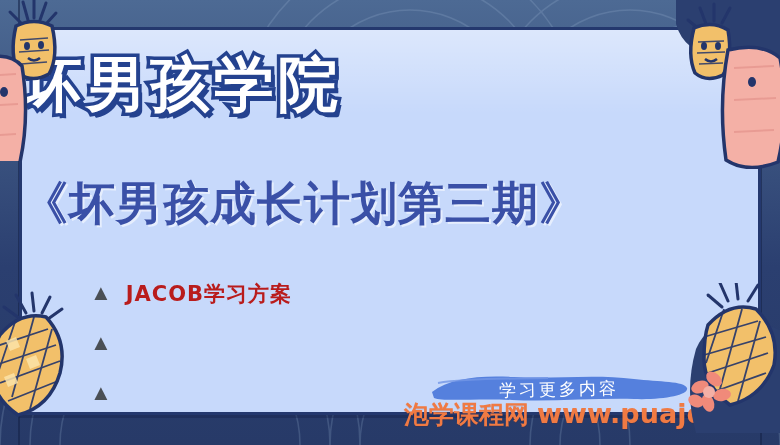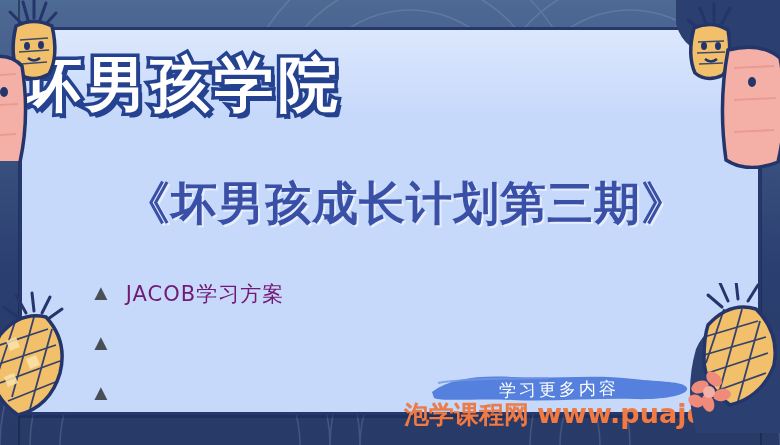--- a/index.html
+++ b/index.html
@@ -78,29 +78,28 @@
     text-shadow:
       4px 5px 0 #24428f,
       0 0 0 #24428f;
   }
 
   
   .subtitle {
     position: absolute;
     left: 0; right: 0;
     top: 150px;
-    text-align: center;
+    text-align: left;
     font-size: 46px;
     line-height: 1;
     font-weight: 900;
     letter-spacing: 1px;
     color: #3a50a7;
     font-family: "DejaVu Sans", "Liberation Sans", sans-serif;
     text-shadow: 2px 2px 0 rgba(255,255,255,.55);
-    padding-left: 32px;
   }
 
   
   .bullets {
     position: absolute;
     left: 68px;
     top: 253px;
     display: flex;
     flex-direction: column;
     gap: 28px;
@@ -112,23 +111,23 @@
   }
   .bullet-mark {
     font-size: 22px;
     line-height: 1;
     color: #4a4f55;
     transform: translateY(-1px);
   }
   .bullet-text {
     font-size: 21px;
     line-height: 1;
-    font-weight: 400;
+    font-weight: 700;
     letter-spacing: 1px;
-    color: #701a75;
+    color: #b91c1c;
     font-family: "DejaVu Sans", "Liberation Sans", sans-serif;
     white-space: nowrap;
   }
 
   
   .brush {
     position: absolute;
     left: 428px;
     top: 372px;
     width: 262px;

